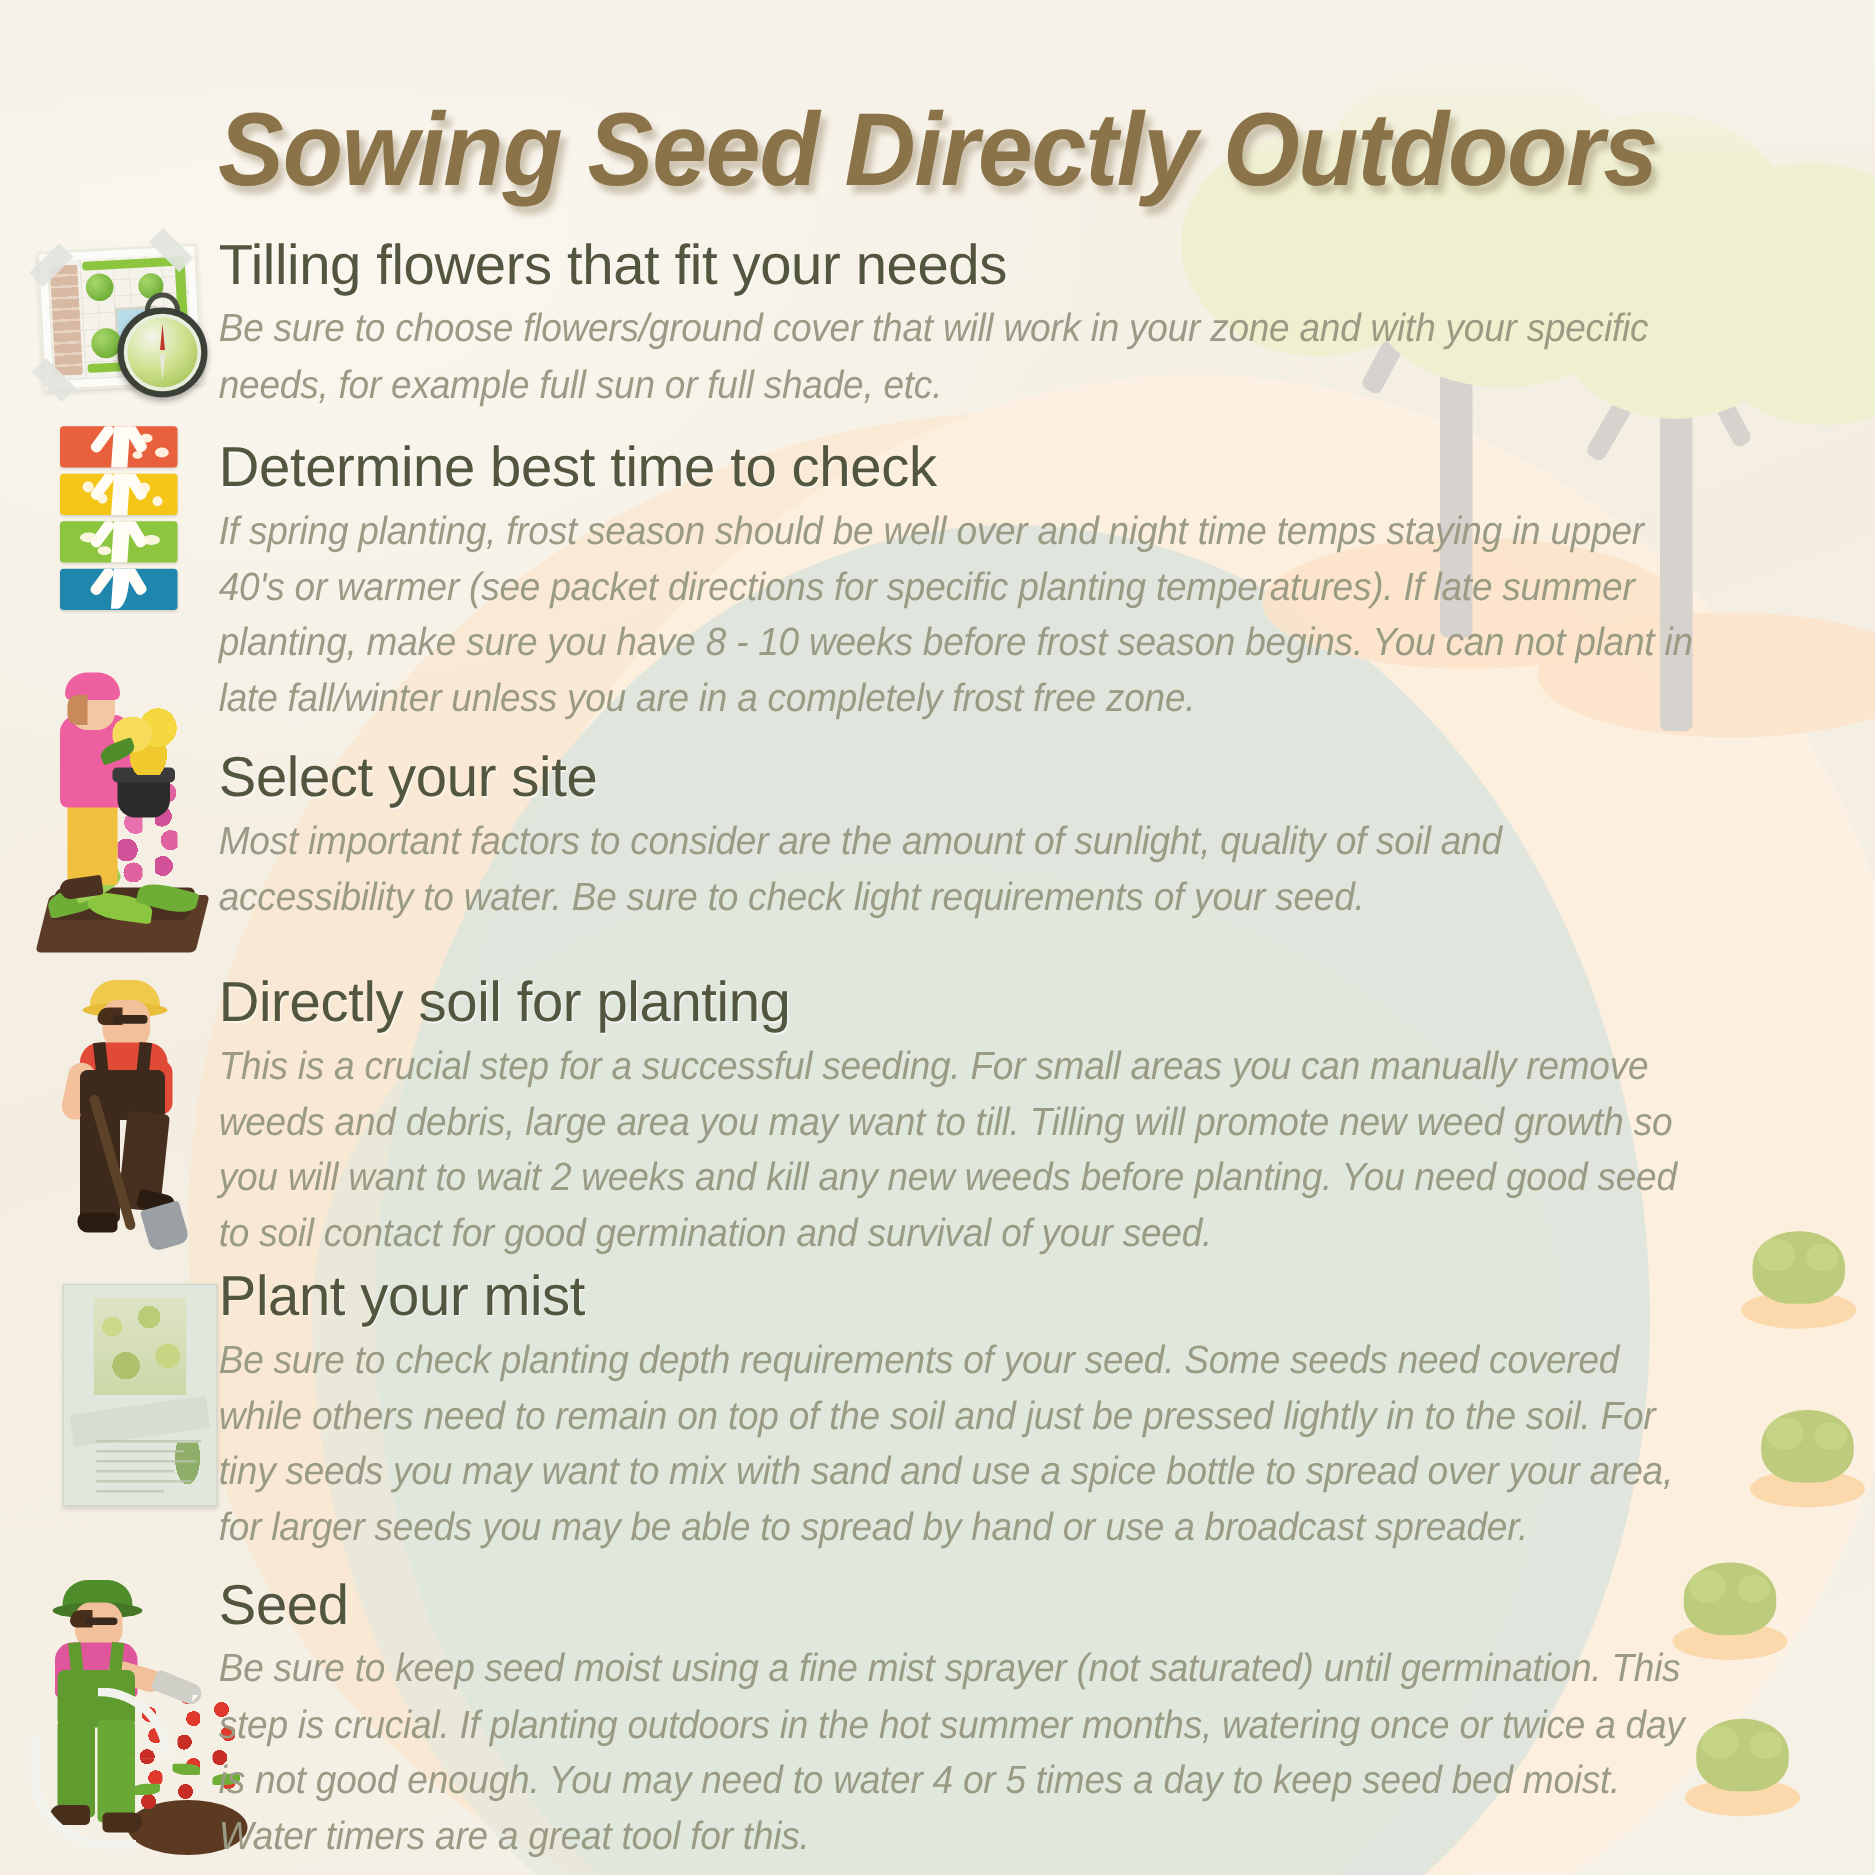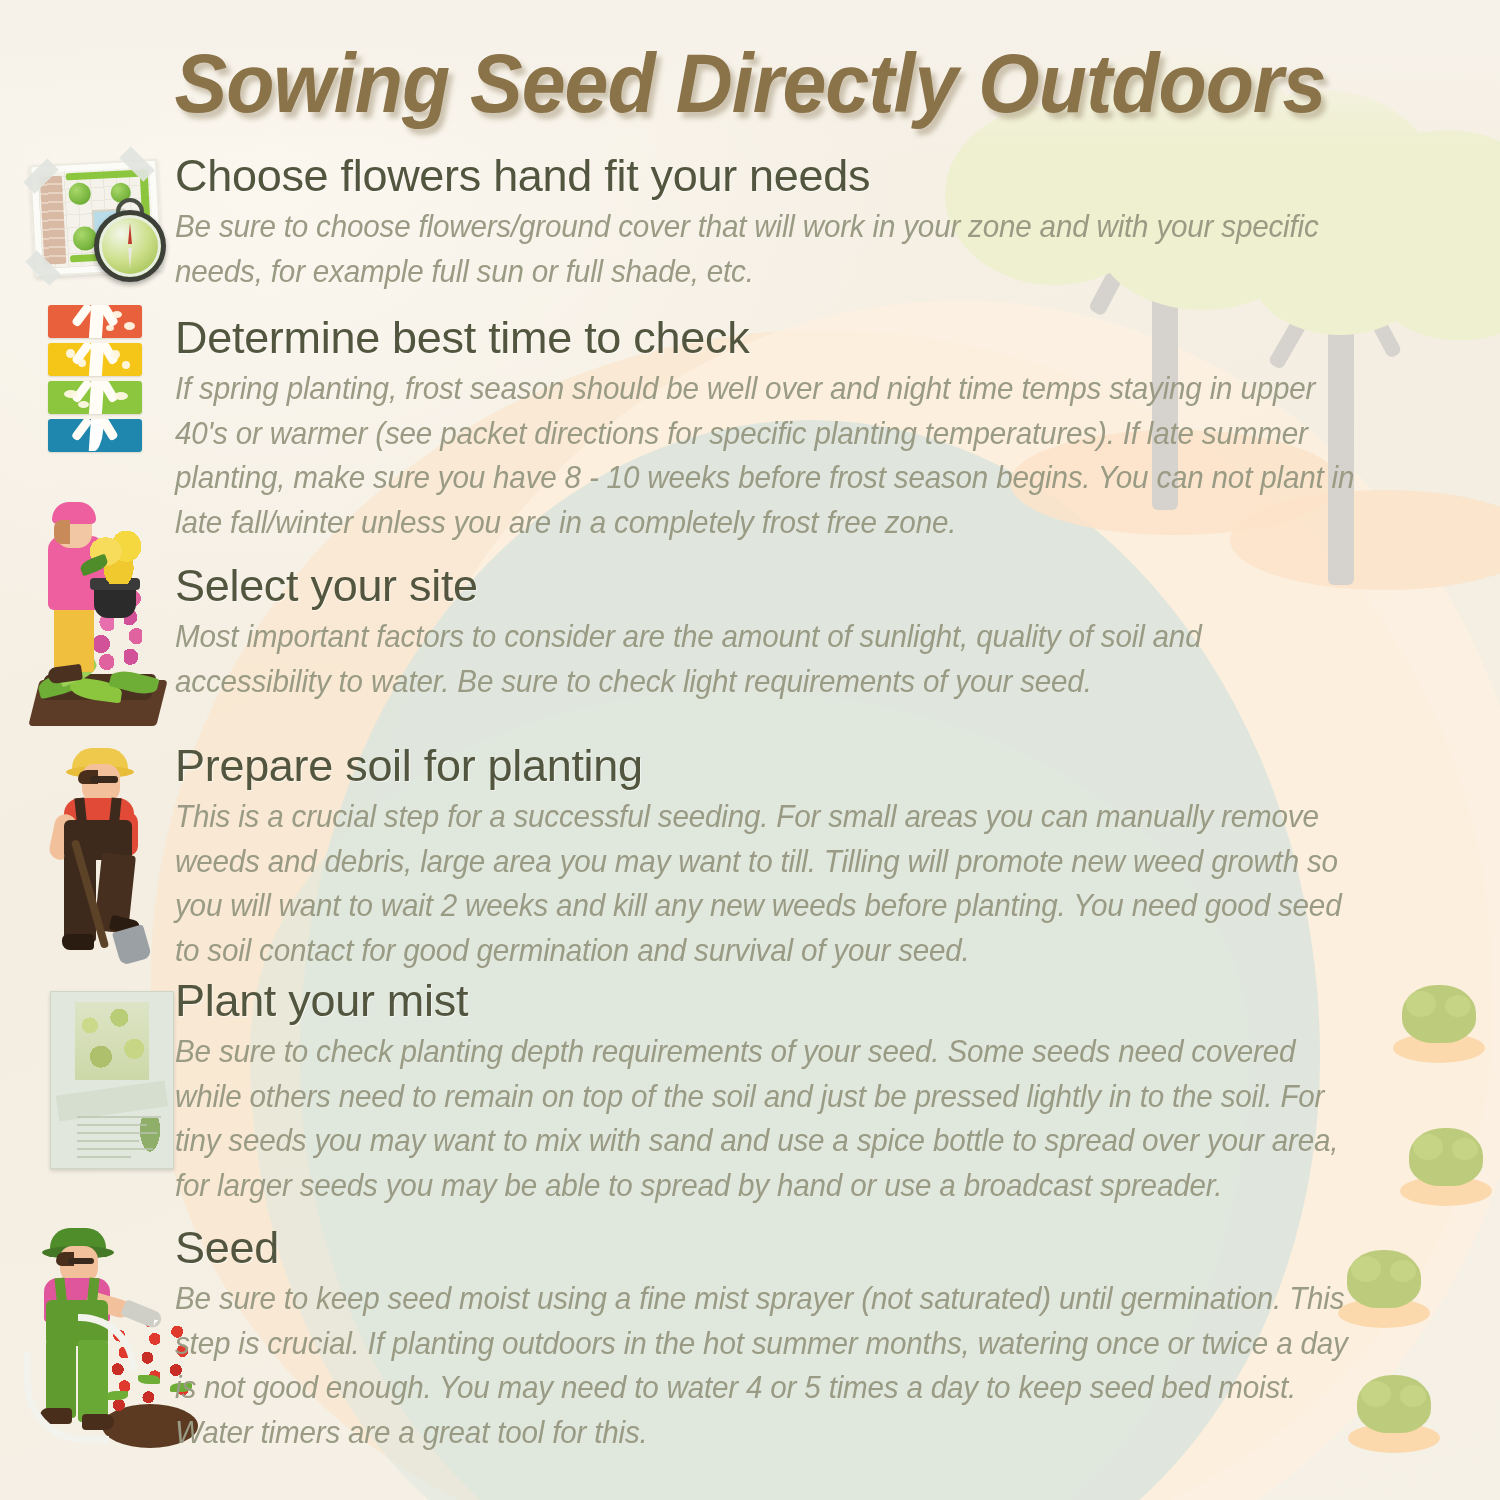--- a/index.html
+++ b/index.html
@@ -134,20 +134,21 @@
   }
   .bush .body::before { left: 4px; top: 6px; width: 30px; height: 26px; }
   .bush .body::after  { right: 5px; top: 10px; width: 26px; height: 22px; }
 
   
   .content {
     position: relative;
     z-index: 5;
     width: 1500px;
     height: 1293px;
+    margin-top: 36px;
   }
 
   .title {
     position: absolute;
     left: 0; top: 36px;
     width: 1500px;
     text-align: center;
     font-family: "Liberation Sans", sans-serif;
     font-size: 83px;
     font-weight: bold;
@@ -573,36 +574,36 @@
         <div class="pp" style="left:54px; top:92px; width:52px; height:50px; border:7px solid #f3f3ee; border-radius:0 60px 0 0; border-bottom:none; border-left:none;"></div>
         <div class="pp" style="left:98px; top:84px; width:40px; height:17px; background:#cfcfc8; border-radius:4px 9px 9px 4px; transform:rotate(22deg);"></div>
         <div class="pp" style="left:128px; top:100px; width:44px; height:44px;
              background: linear-gradient(135deg, rgba(255,255,255,.95) 0 3px, transparent 3px 9px),
                          linear-gradient(120deg, rgba(255,255,255,.8) 0 3px, transparent 3px 11px);
              transform: rotate(6deg);"></div>
       </div>
     </div>
 
     <div class="step" style="top:150px;">
-      <h2>Choose flowers hand fit your needs</h2>
+      <h2>Tilling flowers that fit your needs</h2>
       <p>Be sure to choose flowers/ground cover  that will work in your zone and with your specific needs, for example full sun or full shade, etc.</p>
     </div>
 
     <div class="step" style="top:312px;">
       <h2>Determine best time to check</h2>
       <p>If spring planting, frost season should be well over and  night time temps staying in upper 40's or warmer (see packet directions for specific planting temperatures). If late summer planting, make sure you have 8 - 10 weeks before frost season begins. You can not plant in late fall/winter unless you are in a completely frost free zone.</p>
     </div>
 
     <div class="step" style="top:560px;">
       <h2>Select your site</h2>
       <p>Most important factors to consider are the amount of sunlight, quality of soil and accessibility to water. Be sure to check light  requirements of your seed.</p>
     </div>
 
     <div class="step" style="top:740px;">
-      <h2>Prepare soil for planting</h2>
+      <h2>Directly soil for planting</h2>
       <p>This is a crucial step for a successful seeding. For small areas you can manually remove weeds and debris, large area you may want to till. Tilling will promote new weed growth so you will want to wait 2 weeks and kill any new weeds before planting. You need good seed to soil contact for good germination and survival of your seed.</p>
     </div>
 
     <div class="step" style="top:975px;">
       <h2>Plant your mist</h2>
       <p>Be sure to check planting depth requirements of  your seed.  Some seeds need covered while others need to remain on top of the soil and just be pressed lightly in to the  soil. For tiny seeds you may want to mix with sand and use a spice bottle to spread over your area, for larger seeds you may be able to spread by hand or use a broadcast spreader.</p>
     </div>
 
     <div class="step" style="top:1222px;">
       <h2>Seed</h2>

